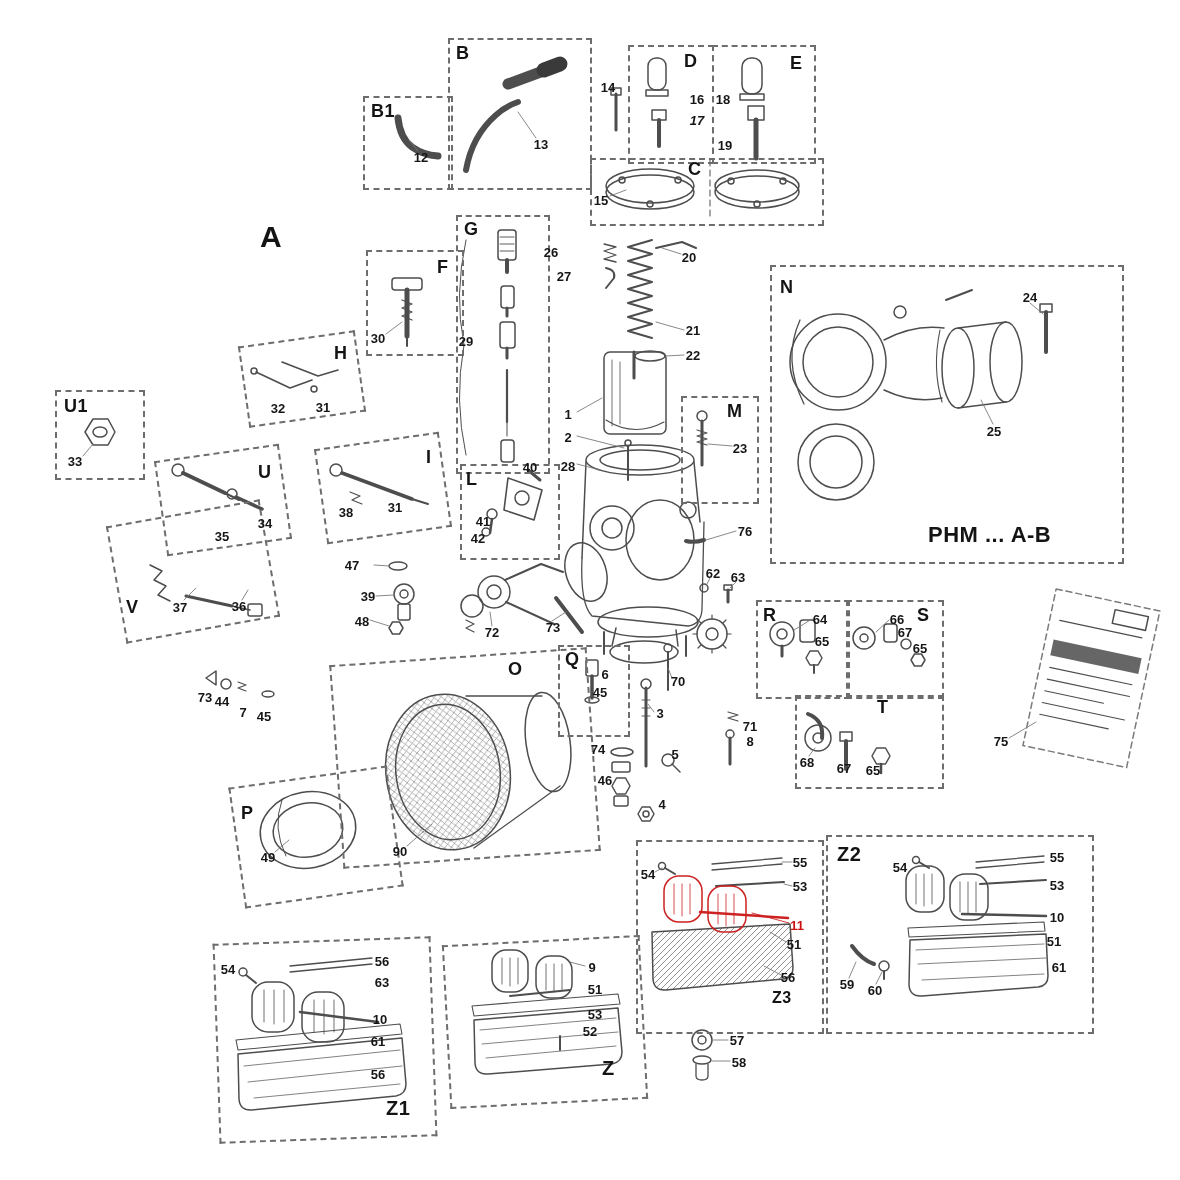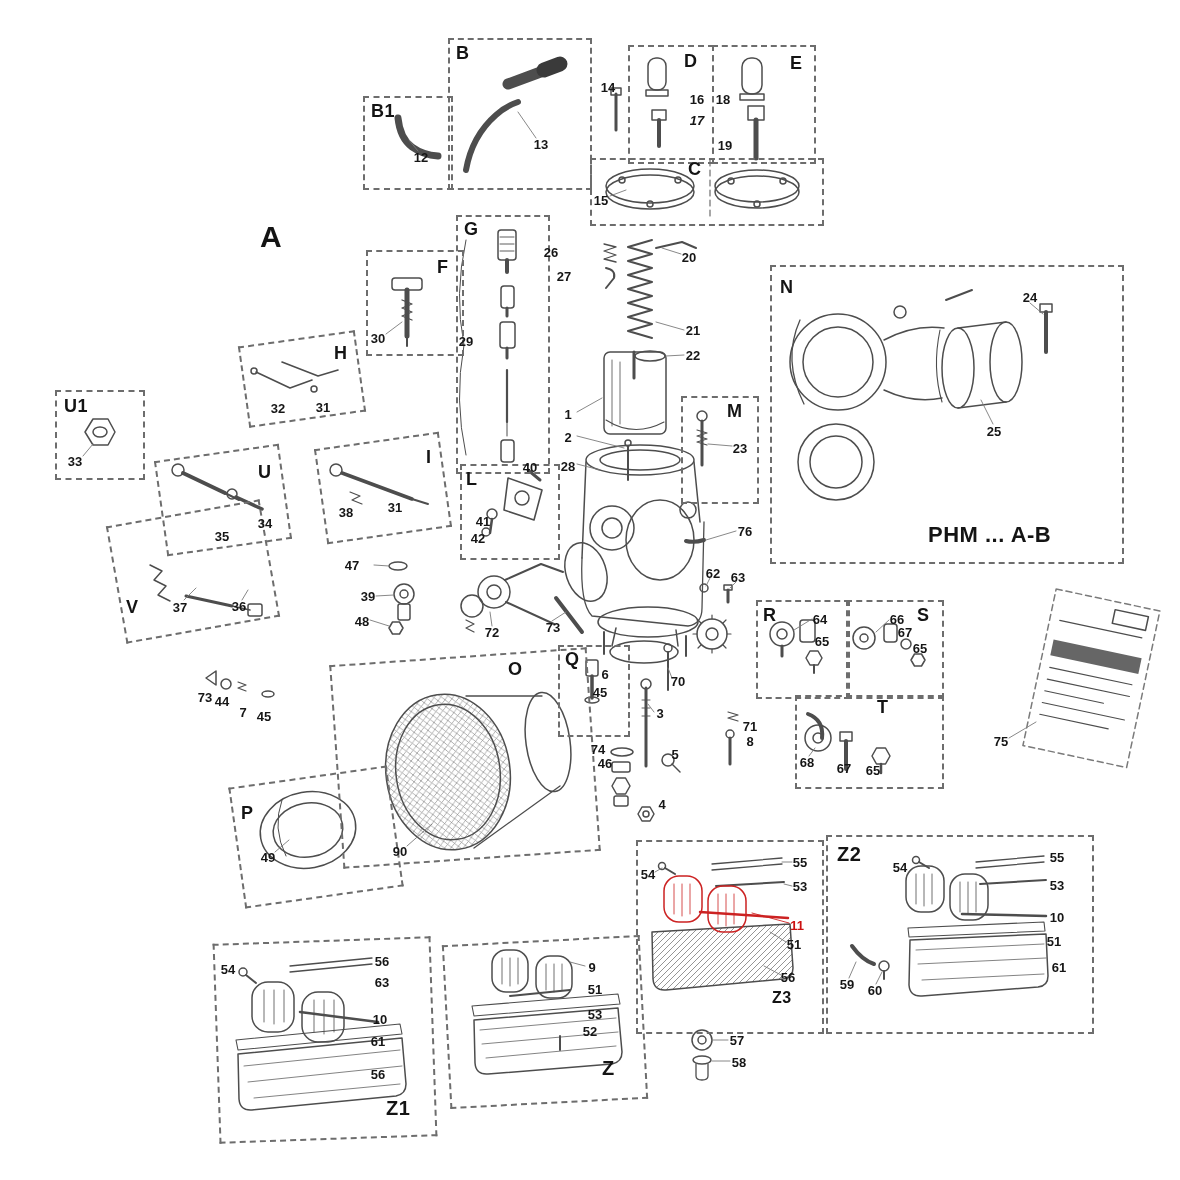--- a/index.html
+++ b/index.html
@@ -478,21 +478,21 @@
       <div class="part-label" style="left: 905px; top: 632px;">67</div>
       <div class="part-label" style="left: 920px; top: 648px;">65</div>
       <div class="part-label" style="left: 205px; top: 697px;">73</div>
       <div class="part-label" style="left: 222px; top: 701px;">44</div>
       <div class="part-label" style="left: 243px; top: 712px;">7</div>
       <div class="part-label" style="left: 264px; top: 716px;">45</div>
       <div class="part-label" style="left: 660px; top: 713px;">3</div>
       <div class="part-label" style="left: 750px; top: 718px; margin-top: 8px;">71</div>
       <div class="part-label" style="left: 750px; top: 741px;">8</div>
       <div class="part-label" style="left: 598px; top: 749px;">74</div>
-      <div class="part-label" style="left: 605px; top: 763px; text-align: right;">46</div>
+      <div class="part-label" style="left: 605px; top: 780px; text-align: right;">46</div>
       <div class="part-label" style="left: 675px; top: 754px;">5</div>
       <div class="part-label" style="left: 662px; top: 804px;">4</div>
       <div class="part-label" style="left: 807px; top: 762px;">68</div>
       <div class="part-label" style="left: 844px; top: 768px;">67</div>
       <div class="part-label" style="left: 873px; top: 770px;">65</div>
       <div class="part-label" style="left: 268px; top: 857px;">49</div>
       <div class="part-label" style="left: 400px; top: 851px;">90</div>
       <div class="part-label" style="left: 1001px; top: 741px;">75</div>
       <div class="part-label" style="left: 648px; top: 874px;">54</div>
       <div class="part-label" style="left: 800px; top: 862px;">55</div>

